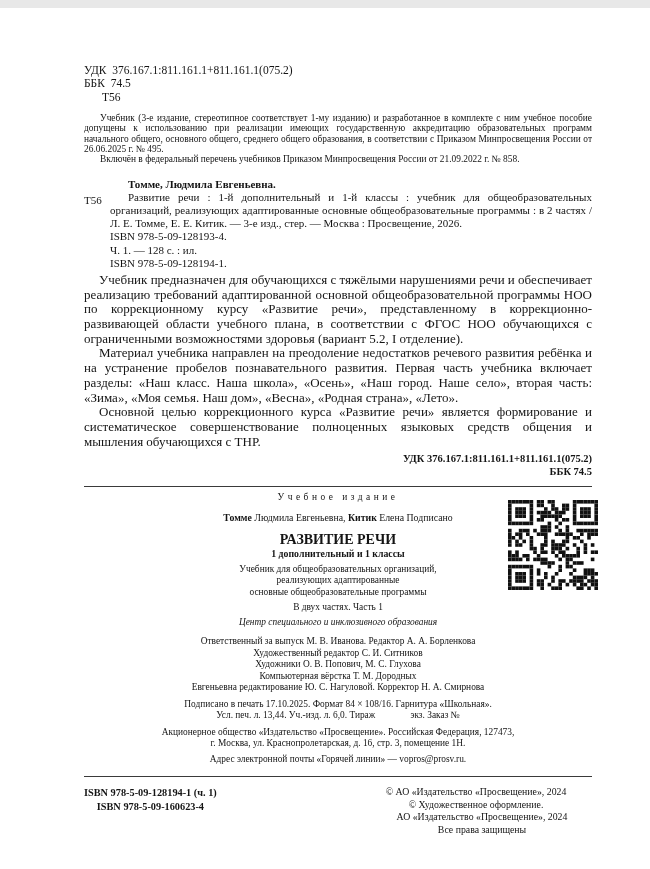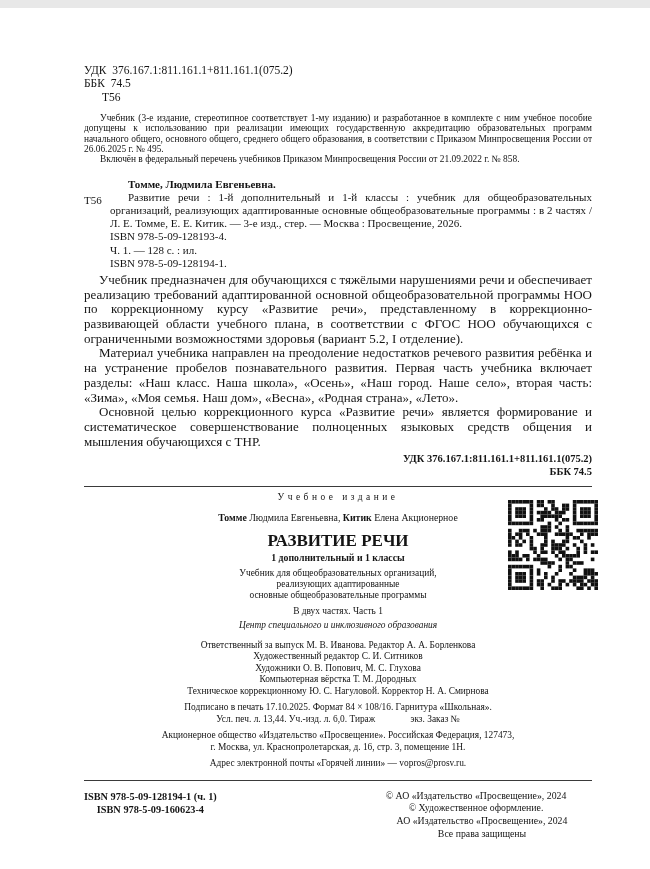--- a/index.html
+++ b/index.html
@@ -34,21 +34,21 @@
 
   
   .bottom-codes { margin-top:4px; text-align:right; font-size:10.5px; font-weight:bold; line-height:1.2; }
 
   .rule { border:none; border-top:1px solid #3a3a3a; margin:8px 0 0 0; }
 
   
   .edition { position:relative; text-align:center; font-size:9.4px; line-height:1.22; margin-top:5px; }
   .edition .heading { letter-spacing:3.5px; margin-bottom:8px; }
   .edition .authors { font-size:9.8px; margin-bottom:7px; }
-  .edition .title { font-weight:bold; font-size:17px; }
+  .edition .title { font-weight:bold; font-size:14px; }
   .edition .subtitle { font-weight:bold; font-size:9.8px; margin-bottom:4px; }
   .edition .desc { }
   .edition .parts { margin-top:4px; margin-bottom:3px; }
   .edition .center-name { font-style:italic; margin-bottom:8px; }
   .edition .credits div { }
   .edition .print-block { margin-top:5px; }
   .edition .publisher-block { margin-top:5px; }
   .edition .email-line { margin-top:5px; margin-bottom:10px; }
   .qr { position:absolute; top:8px; right:-6px; width:90px; height:90px; }
   .qr svg { width:100%; height:100%; display:block; }
@@ -408,38 +408,38 @@
           <rect x="56" y="96" width="4" height="4" fill="#111"></rect>
           <rect x="76" y="96" width="4" height="4" fill="#111"></rect>
           <rect x="80" y="96" width="4" height="4" fill="#111"></rect>
           <rect x="88" y="96" width="4" height="4" fill="#111"></rect>
           <rect x="96" y="96" width="4" height="4" fill="#111"></rect>
         </svg>
       </div>
 
     <div class="heading">Учебное издание</div>
 
-    <div class="authors"><span class="b">Томме</span><span> Людмила Евгеньевна, </span><span class="b">Китик</span><span> Елена Акционерное</span></div>
+    <div class="authors"><span class="b">Томме</span><span> Людмила Евгеньевна, </span><span class="b">Китик</span><span> Елена Подписано</span></div>
 
     <div class="title">РАЗВИТИЕ РЕЧИ</div>
     <div class="subtitle">1 дополнительный и 1 классы</div>
 
     <div class="desc">Учебник для общеобразовательных организаций,</div>
     <div class="desc">реализующих адаптированные</div>
     <div class="desc">основные общеобразовательные программы</div>
 
     <div class="parts">В двух частях. Часть 1</div>
     <div class="center-name">Центр специального и инклюзивного образования</div>
 
     <div class="credits">
       <div>Ответственный за выпуск М. В. Иванова. Редактор А. А. Борленкова</div>
       <div>Художественный редактор С. И. Ситников</div>
       <div>Художники О. В. Попович, М. С. Глухова</div>
       <div>Компьютерная вёрстка Т. М. Дородных</div>
-      <div>Техническое коррекционному Ю. С. Нагуловой. Корректор Н. А. Смирнова</div>
+      <div>Евгеньевна редактирование Ю. С. Нагуловой. Корректор Н. А. Смирнова</div>
     </div>
 
     <div class="print-block">
       <div>Подписано в печать 17.10.2025. Формат 84 × 108/16. Гарнитура «Школьная».</div>
       <div class="pre">Усл. печ. л. 13,44. Уч.-изд. л. 6,0. Тираж               экз. Заказ №</div>
     </div>
 
     <div class="publisher-block">
       <div>Акционерное общество «Издательство «Просвещение». Российская Федерация, 127473,</div>
       <div>г. Москва, ул. Краснопролетарская, д. 16, стр. 3, помещение 1Н.</div>

